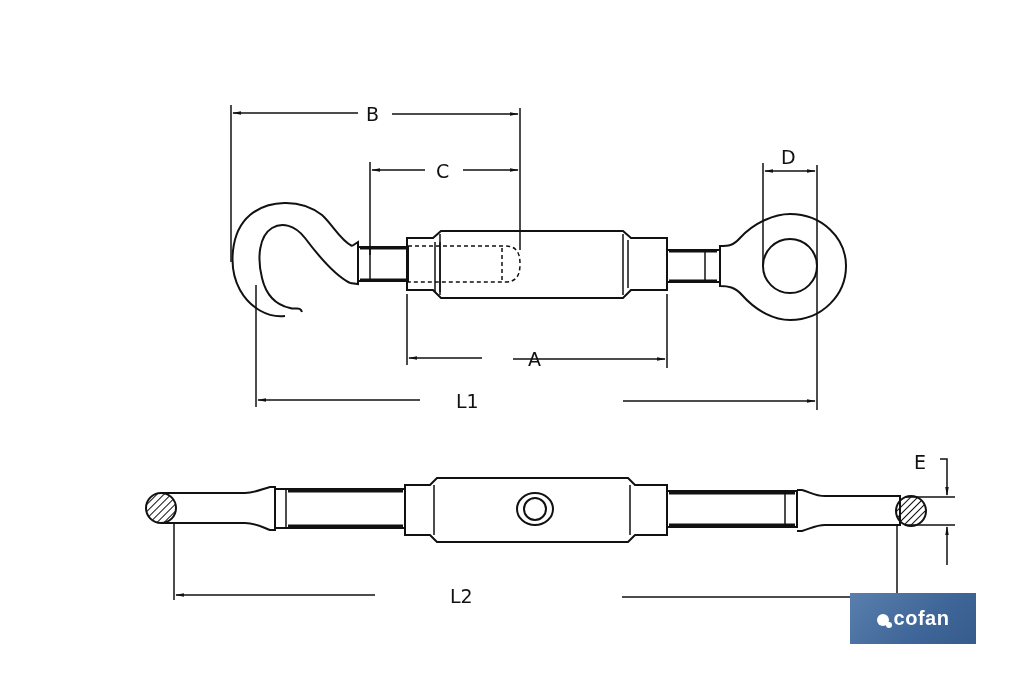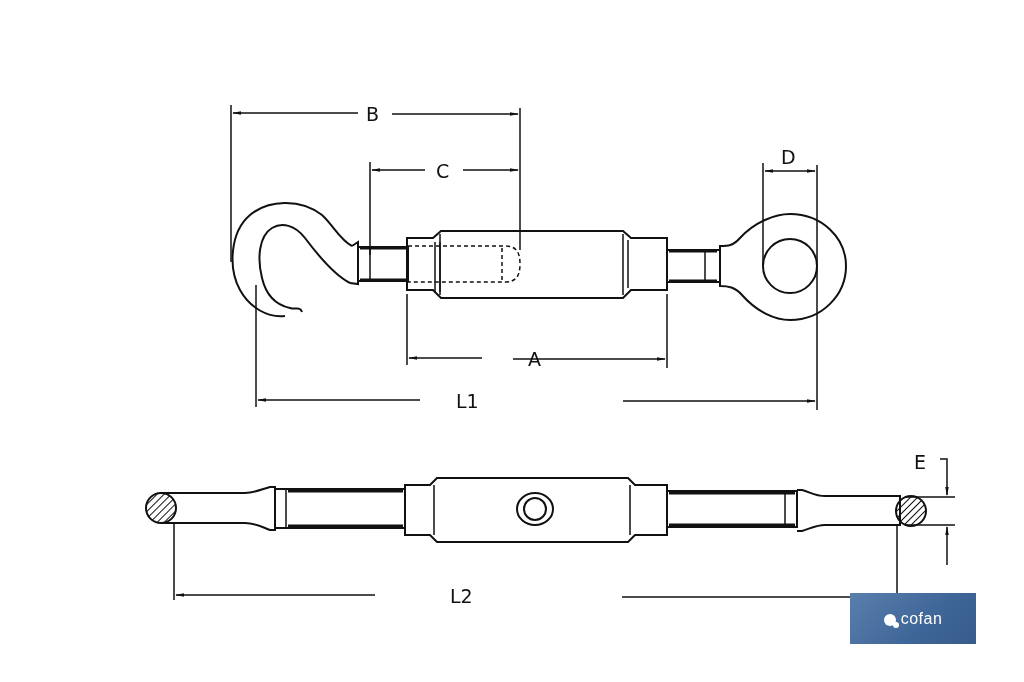--- a/index.html
+++ b/index.html
@@ -2,21 +2,21 @@
 <html><head>
 <meta charset="utf-8">
 <style>
   html,body{margin:0;padding:0;background:#ffffff;}
   .canvas{position:relative;width:1024px;height:682px;background:#ffffff;overflow:hidden;}
   svg.drawing{position:absolute;left:0;top:0;}
   .lbl{font-family:"DejaVu Sans",sans-serif;font-size:19px;fill:#111;}
   .logo{position:absolute;left:850px;top:593px;width:126px;height:51px;
         background:linear-gradient(135deg,#5a7fae 0%,#3f6698 60%,#365c8d 100%);
         display:flex;align-items:center;justify-content:center;}
-  .logo-text{font-family:"Liberation Sans",sans-serif;font-weight:normal;color:#fff;font-size:16px;letter-spacing:0.5px;}
+  .logo-text{font-family:"Liberation Sans",sans-serif;font-weight:bold;color:#fff;font-size:20px;letter-spacing:0.5px;}
   .logo-dot{display:inline-block;width:12px;height:12px;border-radius:50%;background:#fff;margin-right:3px;position:relative;top:1px;}
   .logo-dot2{display:inline-block;width:6px;height:6px;border-radius:50%;background:#fff;position:relative;left:-6px;top:6px;margin-right:-4px;}
 </style>
 </head>
 <body>
 
 <div class="canvas">
 <svg class="drawing" width="1024" height="682" viewBox="0 0 1024 682">
   <defs>
     <pattern id="hatch" patternUnits="userSpaceOnUse" width="5" height="5" patternTransform="rotate(45)">

